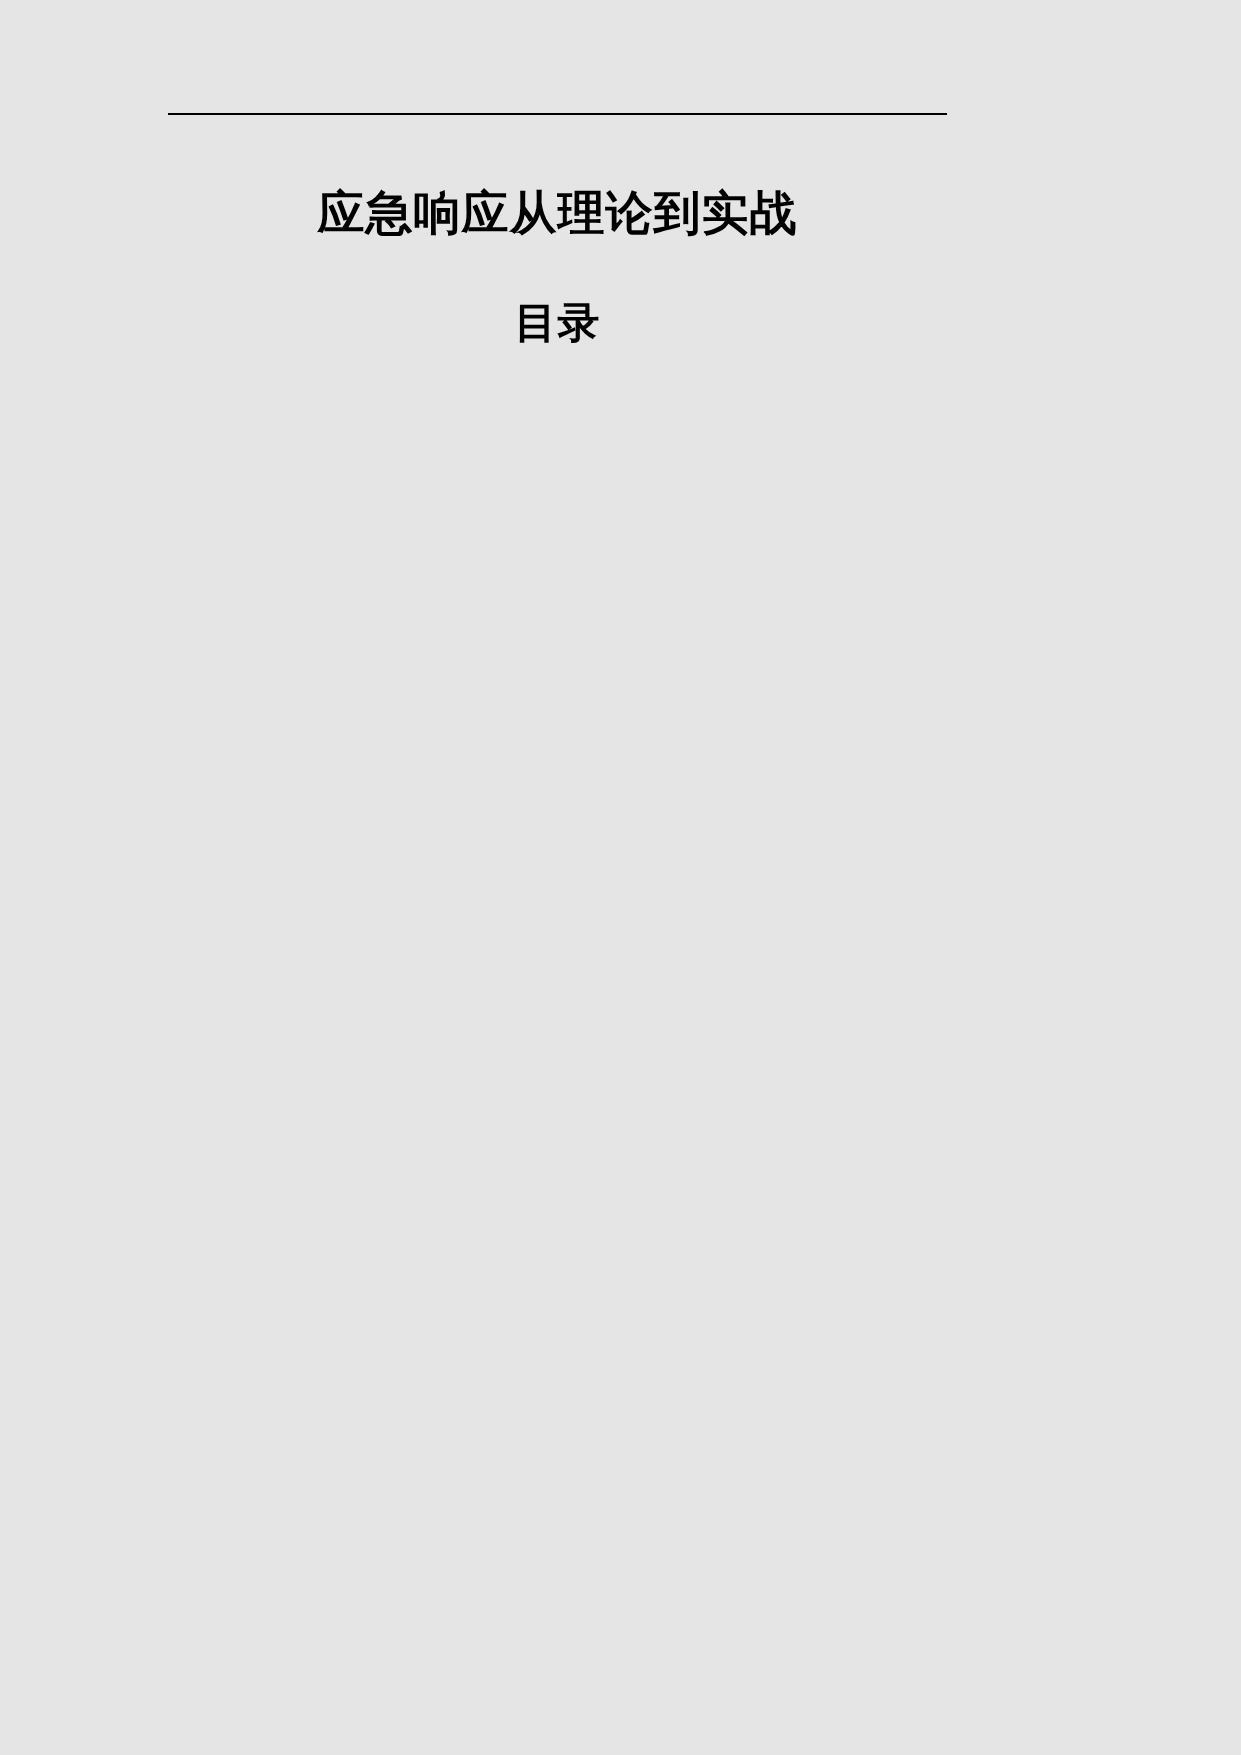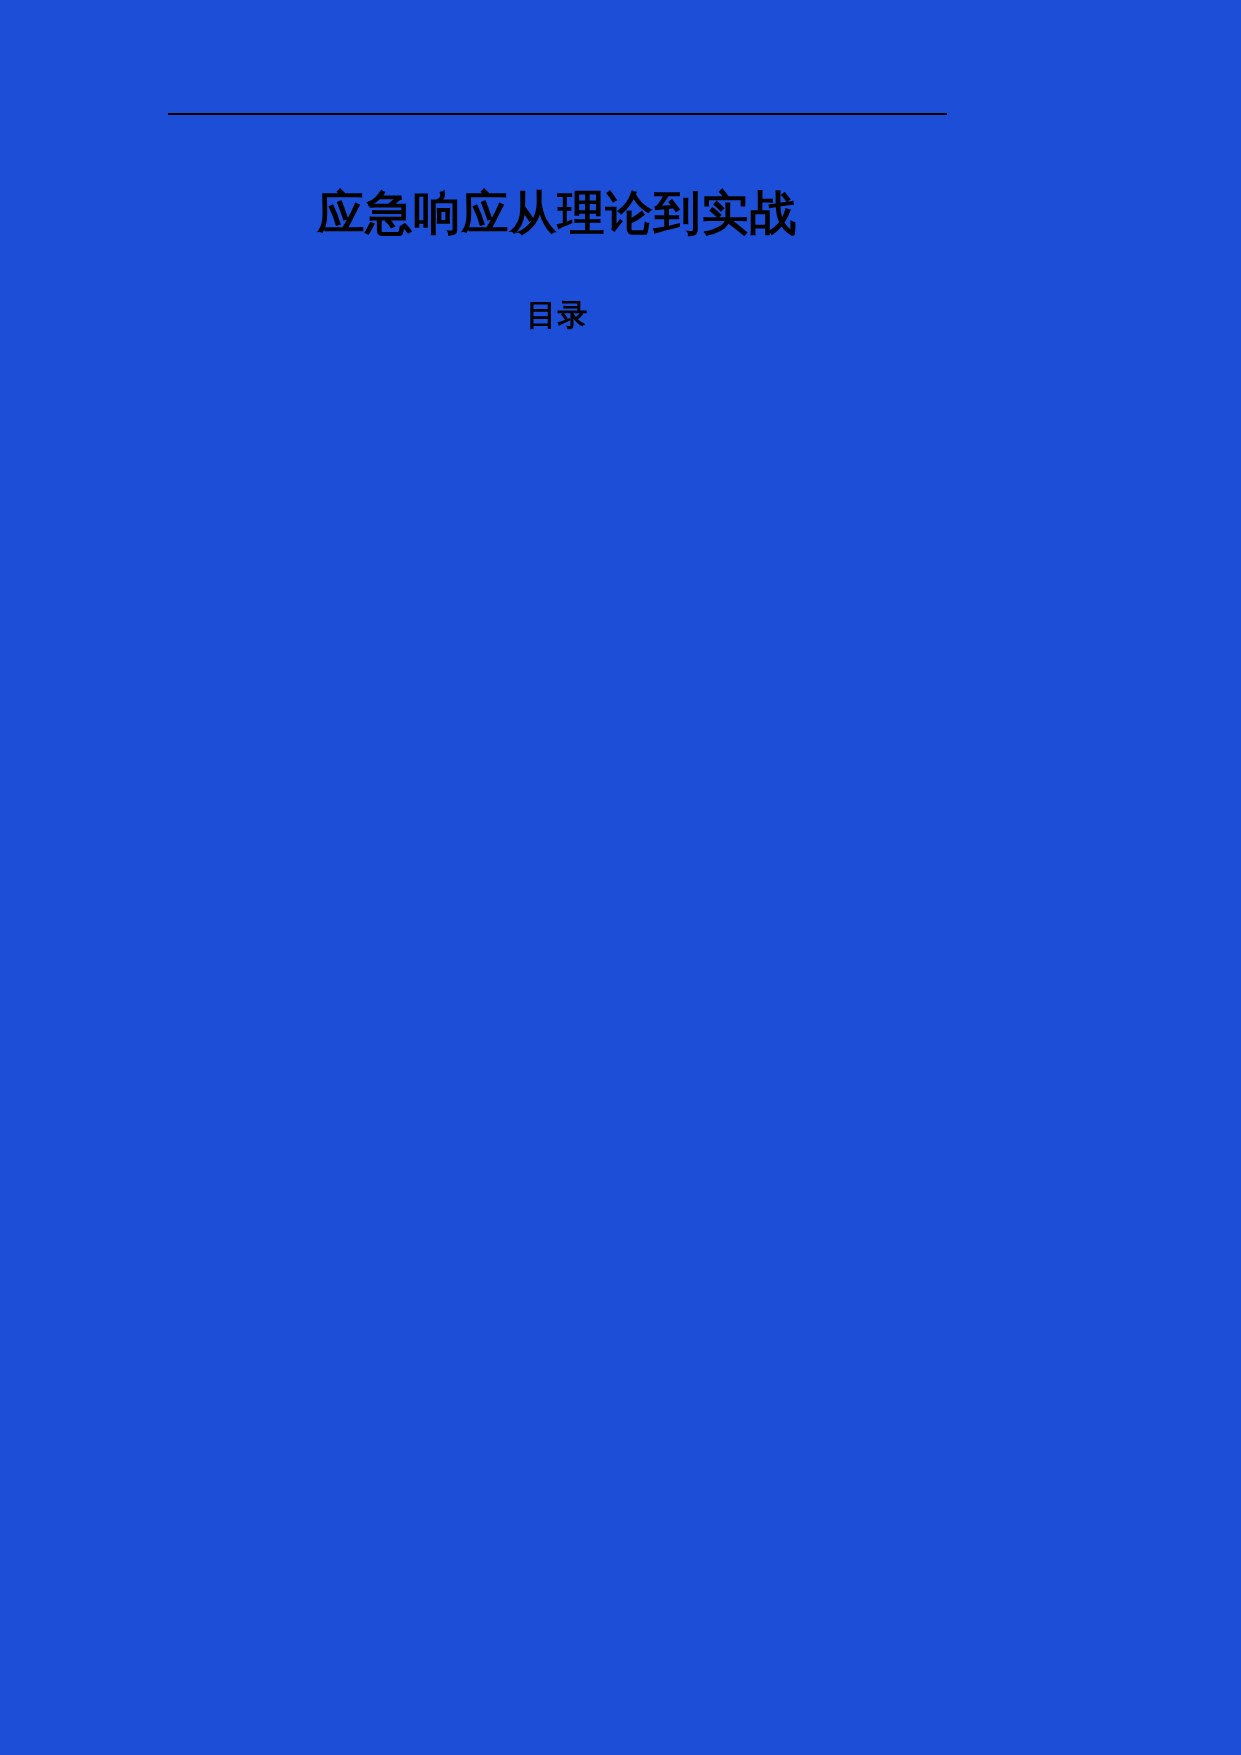--- a/index.html
+++ b/index.html
@@ -12,21 +12,21 @@
     font-family: "Liberation Serif", "DejaVu Serif", serif;
     width: 1241px;
     height: 1755px;
     position: relative;
     overflow: hidden;
   }
 
   .page {
     width: 1241px;
     height: 1755px;
-    background: #1d4ed8;
+    background: #e5e5e5;
     position: relative;
     padding: 12px;
   }
 
   
   .header-rule {
     position: absolute;
     left: 168px;
     top: 113px;
     width: 779px;
@@ -50,21 +50,21 @@
     color: #000000;
     line-height: 1.35;
     margin: 0;
     padding-top: 22px;
   }
 
   .toc-heading {
     text-align: center;
     font-family: "Liberation Sans", "DejaVu Sans", sans-serif;
     font-weight: bold;
-    font-size: 30px;
+    font-size: 42px;
     color: #000000;
     margin: 0;
     padding-top: 50px;
     letter-spacing: 1px;
   }
 
   .toc {
     margin: 0;
     padding: 0;
     list-style: none;

